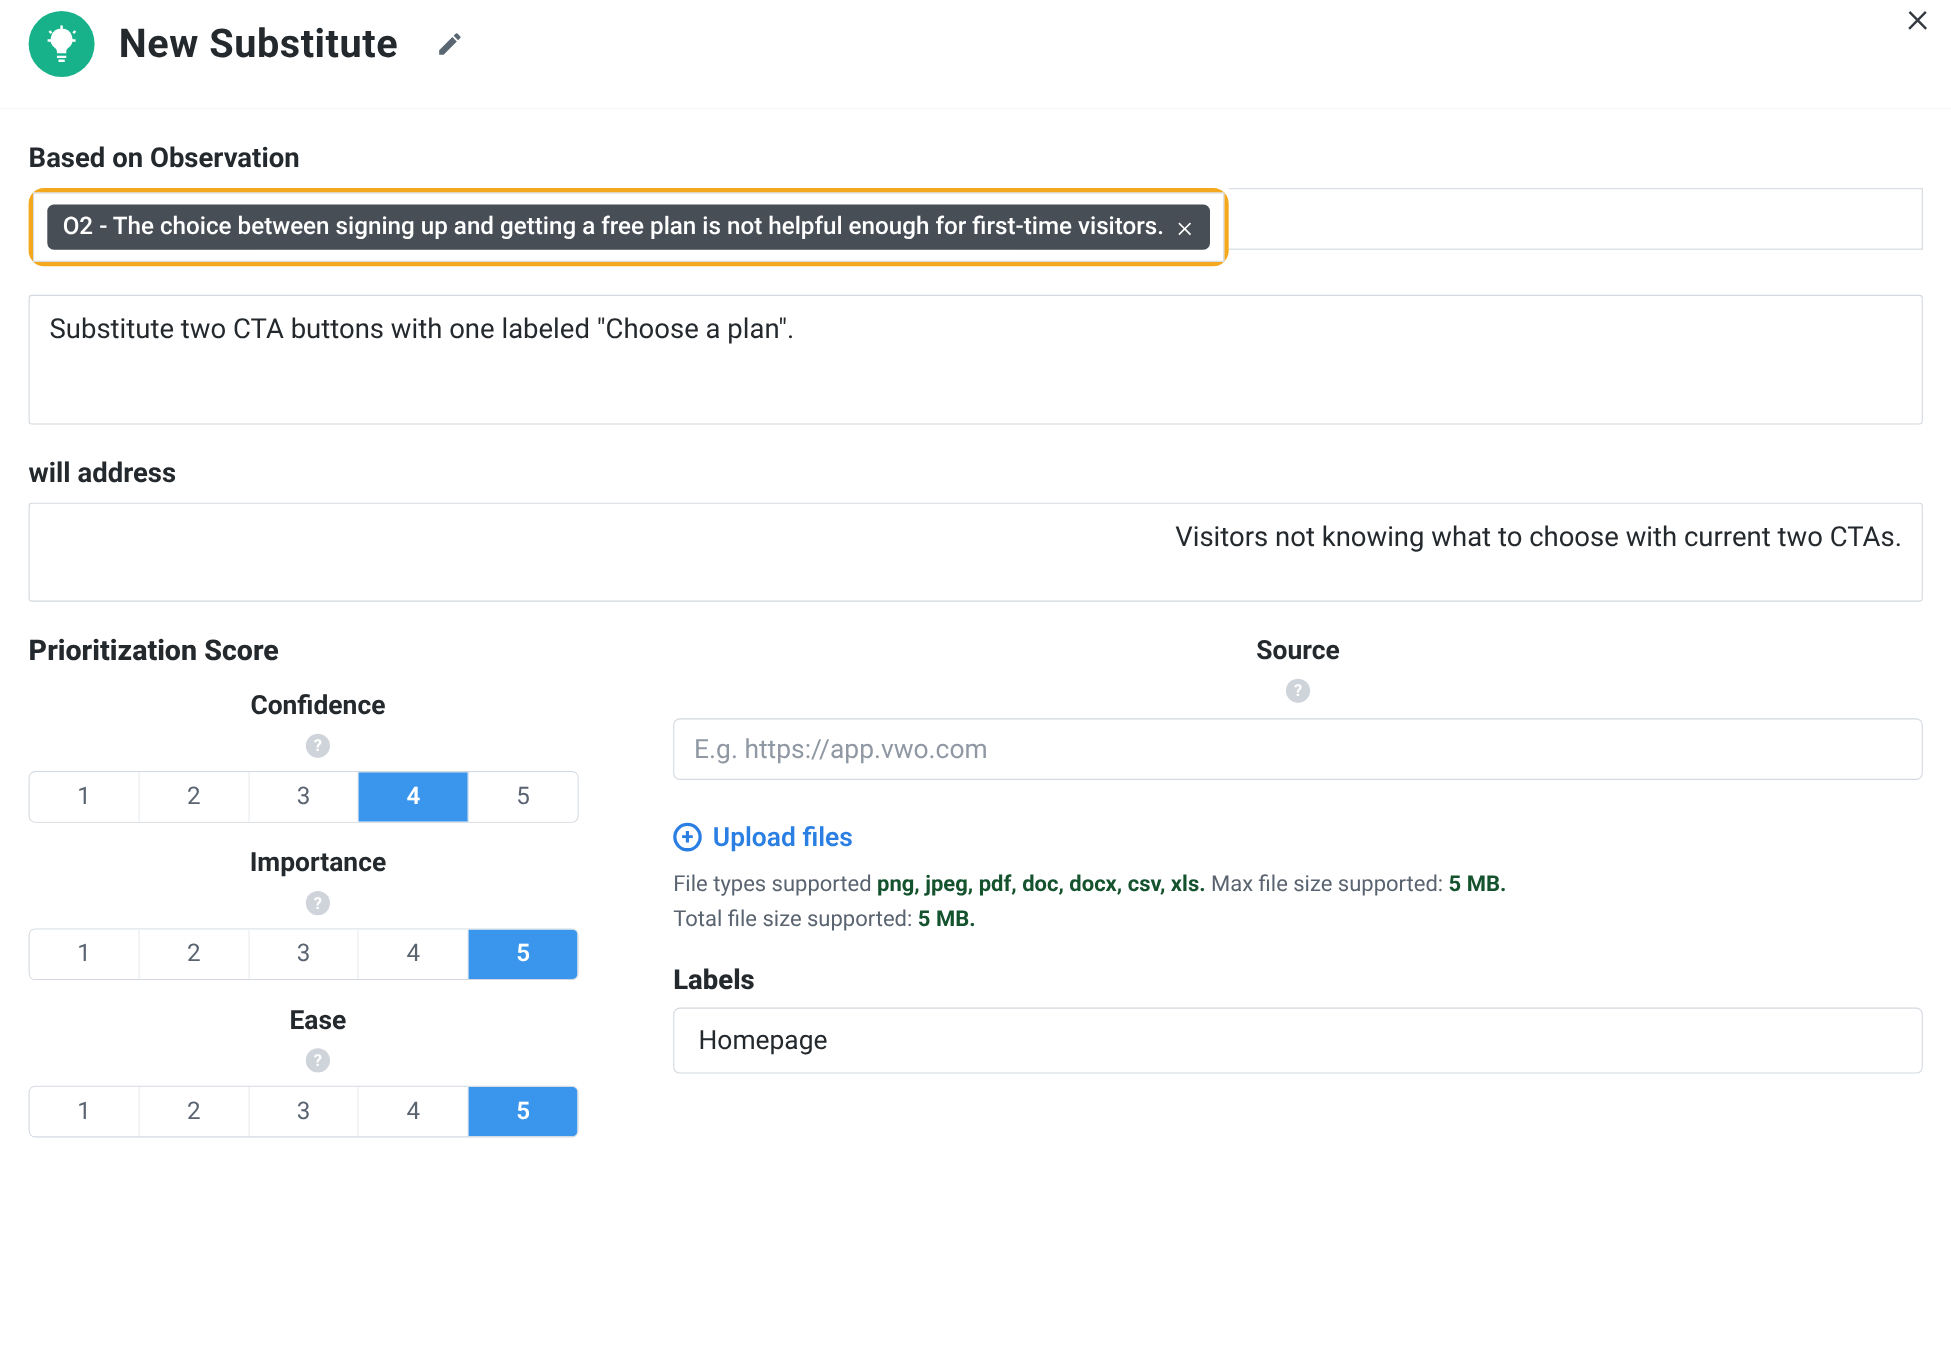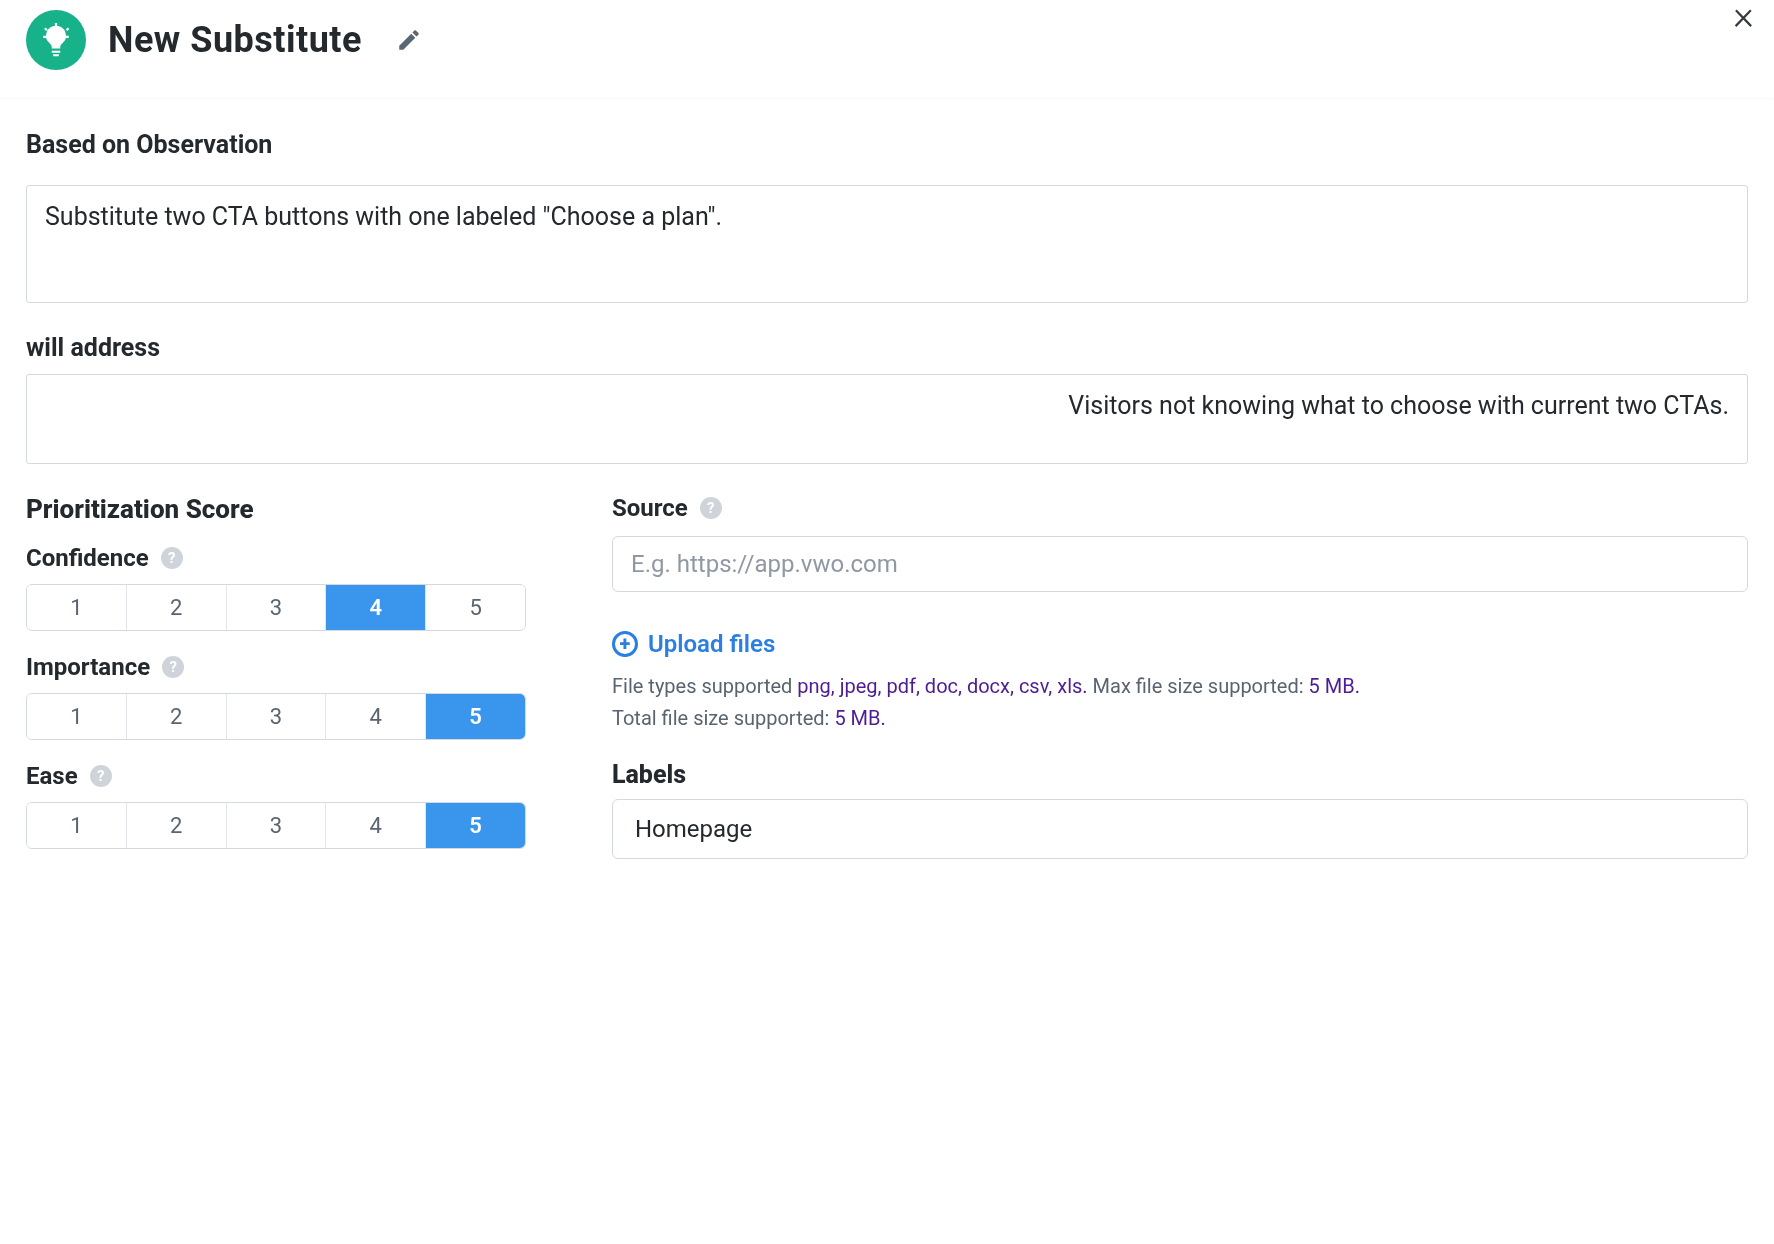--- a/index.html
+++ b/index.html
@@ -28,37 +28,37 @@
     .chip .chip-x svg { width: 18px; height: 18px; }
 
     .textarea { width: 100%; height: 118px; border: 1px solid #d3d9df; border-radius: 3px; padding: 16px 18px; font-size: 25px; color: #24292e; font-family: inherit; resize: none; outline: none; }
     .textarea.small { height: 90px; text-align: right; }
 
     .columns { display: flex; gap: 60px; margin-top: 18px; }
     .col-left { width: 526px; }
     .col-right { flex: 1 1 auto; }
 
     .section-title { font-size: 26px; font-weight: 800; color: #24292e; margin-bottom: 20px; }
-    .label-with-help { display: flex; align-items: center; gap: 12px; font-size: 24px; font-weight: 700; color: #24292e; margin-bottom: 12px; }
+    .label-with-help { display: flex; align-items: center; gap: 12px; font-size: 24px; font-weight: 700; color: #24292e; margin-bottom: 12px; flex-direction: column; }
     .help-badge { width: 22px; height: 22px; border-radius: 50%; background: #cfd4da; color: #fff; display: inline-flex; align-items: center; justify-content: center; font-size: 15px; font-weight: 700; }
 
     .score-group { display: flex; border: 1px solid #d3d9df; border-radius: 6px; overflow: hidden; width: 500px; margin-bottom: 22px; }
     .score-cell { flex: 1 1 0; text-align: center; padding: 10px 0; font-size: 22px; color: #5a6470; background: #fff; border-right: 1px solid #e2e6ea; cursor: pointer; user-select: none; }
     .score-cell:last-child { border-right: none; }
     .score-cell.selected { background: #3a96ec; color: #fff; font-weight: 600; }
 
     .text-input { width: 100%; height: 56px; border: 1px solid #d3d9df; border-radius: 6px; padding: 0 18px; font-size: 24px; font-family: inherit; color: #701a75; outline: none; }
     .text-input::placeholder { color: #8f98a3; }
 
     .attach-section { margin-top: 28px; }
     .upload-link { display: inline-flex; align-items: center; gap: 10px; color: #2b7fe3; font-size: 24px; font-weight: 600; cursor: pointer; margin: 10px 0 12px; }
     .upload-plus { width: 26px; height: 26px; border-radius: 50%; border: 3px solid #2b7fe3; display: inline-flex; align-items: center; justify-content: center; color: #2b7fe3; font-size: 20px; font-weight: 800; position: relative; }
     .upload-plus::before { content: "+"; position: absolute; top: 50%; left: 50%; transform: translate(-50%, -54%); }
     .file-help { font-size: 20px; color: #5a6470; line-height: 1.6; }
-    .file-help b { color: #4c1d95; font-weight: 400; }
+    .file-help b { color: #14532d; font-weight: 700; }
 
     .labels-section { margin-top: 26px; }
     .labels-input { width: 100%; height: 60px; border: 1px solid #d3d9df; border-radius: 6px; padding: 0 22px; font-size: 24px; font-family: inherit; color: #24292e; outline: none; }
   </style>
 </head>
 <body>
 
 <div class="container">
 
   <span class="close-x">×</span>
@@ -76,20 +76,35 @@
         </svg>
     </span>
   </div>
 
   <div class="separator"></div>
 
   <div class="form-area">
 
     <div class="field-block">
       <div class="field-label">Based on Observation</div>
+      <div class="obs-row">
+        <div class="obs-highlight">
+          <div class="obs-input-wrap">
+            <span class="chip">
+              <span>O2 - The choice between signing up and getting a free plan is not helpful enough for first-time visitors.</span>
+              <span class="chip-x">
+                <svg viewBox="0 0 24 24" fill="currentColor">
+                    <path d="M18.3 5.71L12 12.01l-6.3-6.3-1.4 1.41 6.3 6.3-6.3 6.29 1.4 1.41 6.3-6.3 6.3 6.3 1.41-1.41-6.3-6.29 6.3-6.3z"></path>
+                  </svg>
+              </span>
+            </span>
+          </div>
+        </div>
+        <div class="obs-input-wrap-right"></div>
+      </div>
     </div>
 
     <div class="field-block">
       <textarea class="textarea" style="">Substitute two CTA buttons with one labeled "Choose a plan".</textarea>
     </div>
 
     <div class="field-block">
       <div class="field-label">will address</div>
       <textarea class="textarea small" style="">Visitors not knowing what to choose with current two CTAs.</textarea>
     </div>

